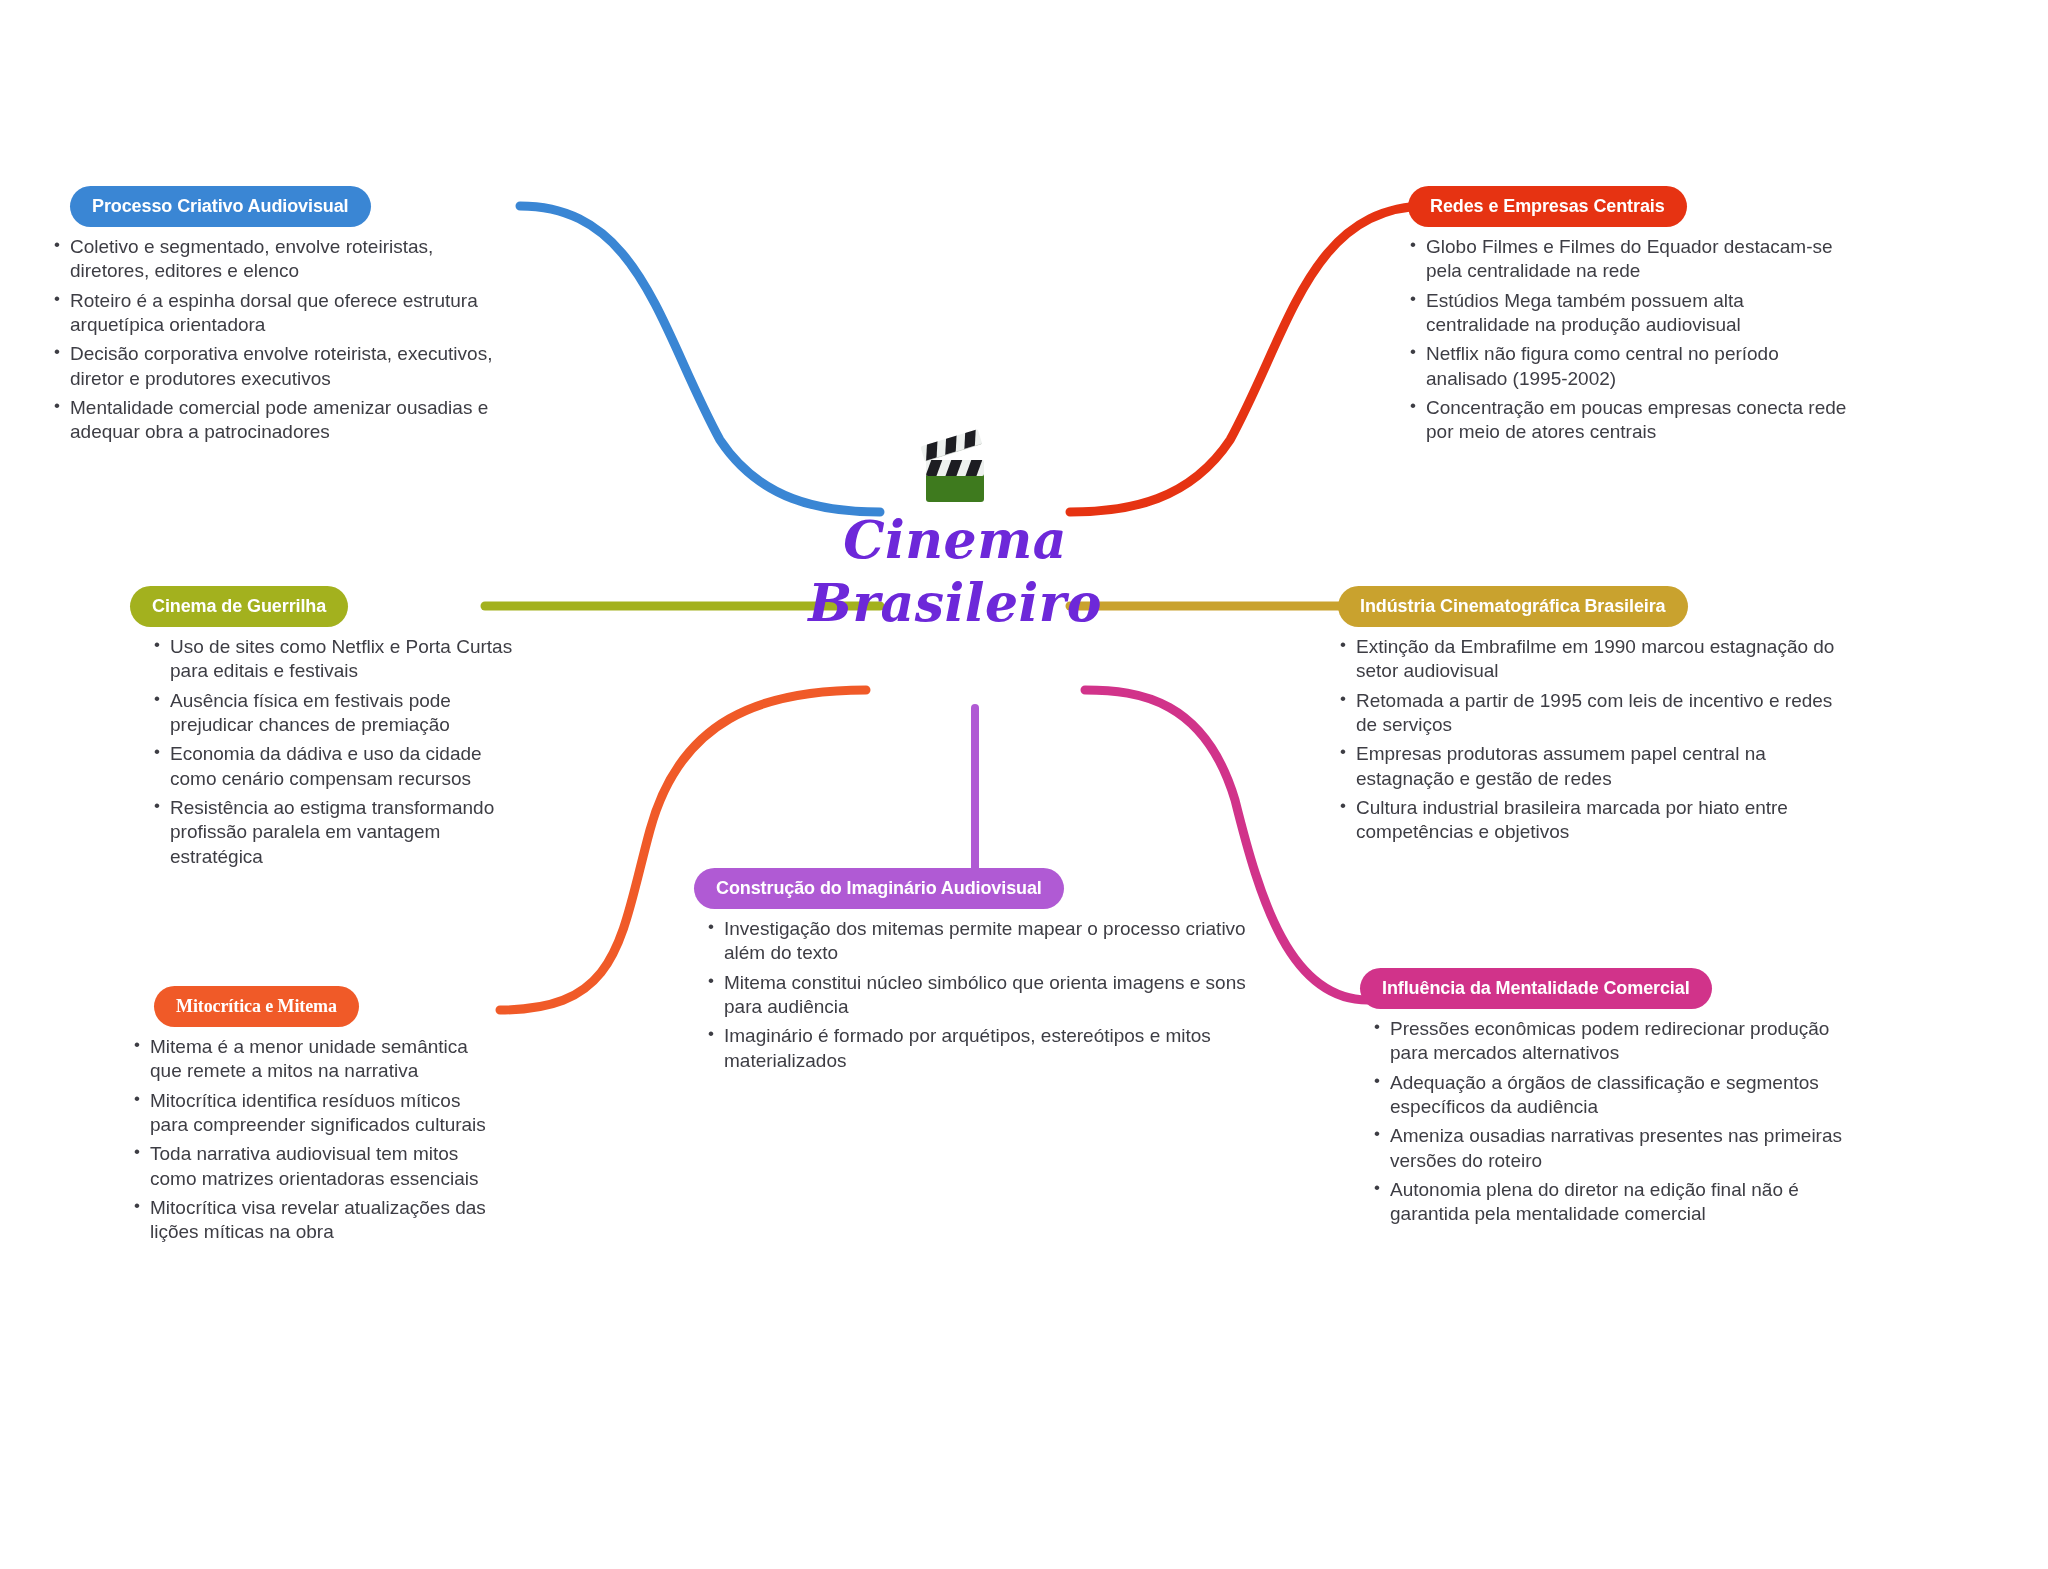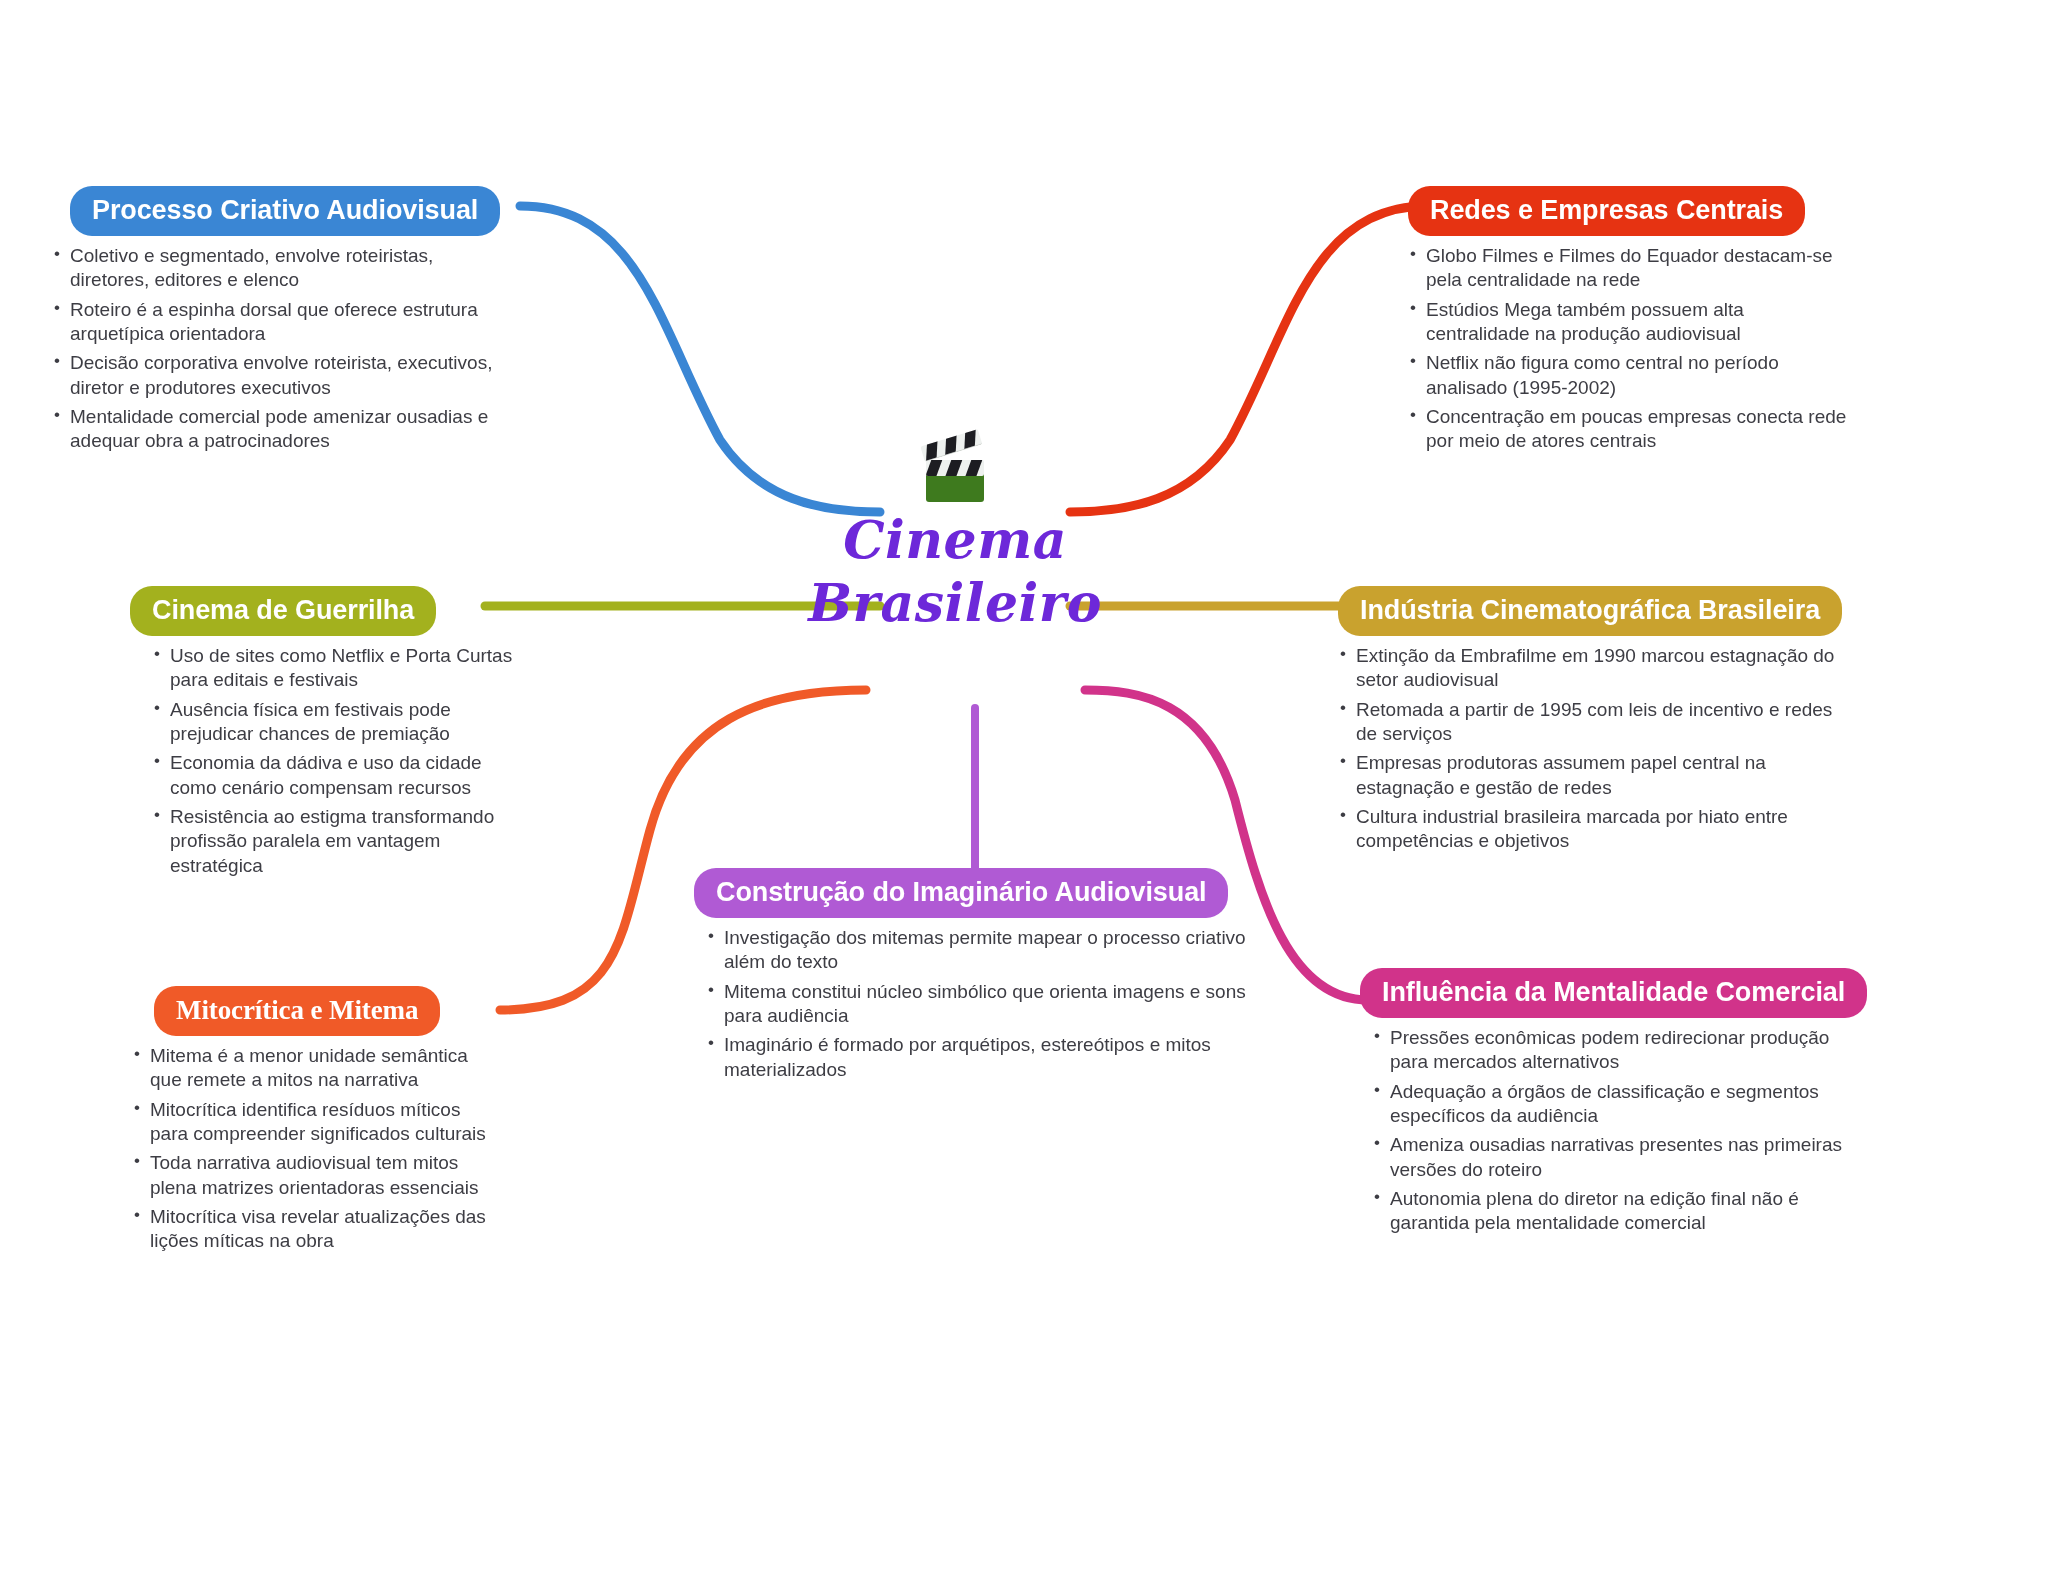--- a/index.html
+++ b/index.html
@@ -107,21 +107,21 @@
 
   
   .branch {
     position: absolute;
     z-index: 4;
   }
   .pill {
     display: inline-block;
     color: #ffffff;
     font-weight: 700;
-    font-size: 27px;
+    font-size: 18px;
     line-height: 1;
     padding: 11px 22px 12px 22px;
     border-radius: 22px;
     white-space: nowrap;
     letter-spacing: -0.1px;
   }
   ul.points {
     list-style: none;
     margin: 8px 0 0 0;
     padding: 0;
@@ -238,21 +238,21 @@
       <li>Empresas produtoras assumem papel central na estagnação e gestão de redes</li>
       <li>Cultura industrial brasileira marcada por hiato entre competências e objetivos</li>
     </ul>
   </div>
 
   <div class="branch" id="branch-mito">
     <div class="pill" style="background: rgb(240, 90, 40); font-family: Liberation Serif, serif;">Mitocrítica e Mitema</div>
     <ul class="points">
       <li>Mitema é a menor unidade semântica que remete a mitos na narrativa</li>
       <li>Mitocrítica identifica resíduos míticos para compreender significados culturais</li>
-      <li>Toda narrativa audiovisual tem mitos plena matrizes orientadoras essenciais</li>
+      <li>Toda narrativa audiovisual tem mitos como matrizes orientadoras essenciais</li>
       <li>Mitocrítica visa revelar atualizações das lições míticas na obra</li>
     </ul>
   </div>
 
   <div class="branch" id="branch-imaginario">
     <div class="pill" style="background: rgb(176, 90, 212);">Construção do Imaginário Audiovisual</div>
     <ul class="points">
       <li>Investigação dos mitemas permite mapear o processo criativo além do texto</li>
       <li>Mitema constitui núcleo simbólico que orienta imagens e sons para audiência</li>
       <li>Imaginário é formado por arquétipos, estereótipos e mitos materializados</li>

